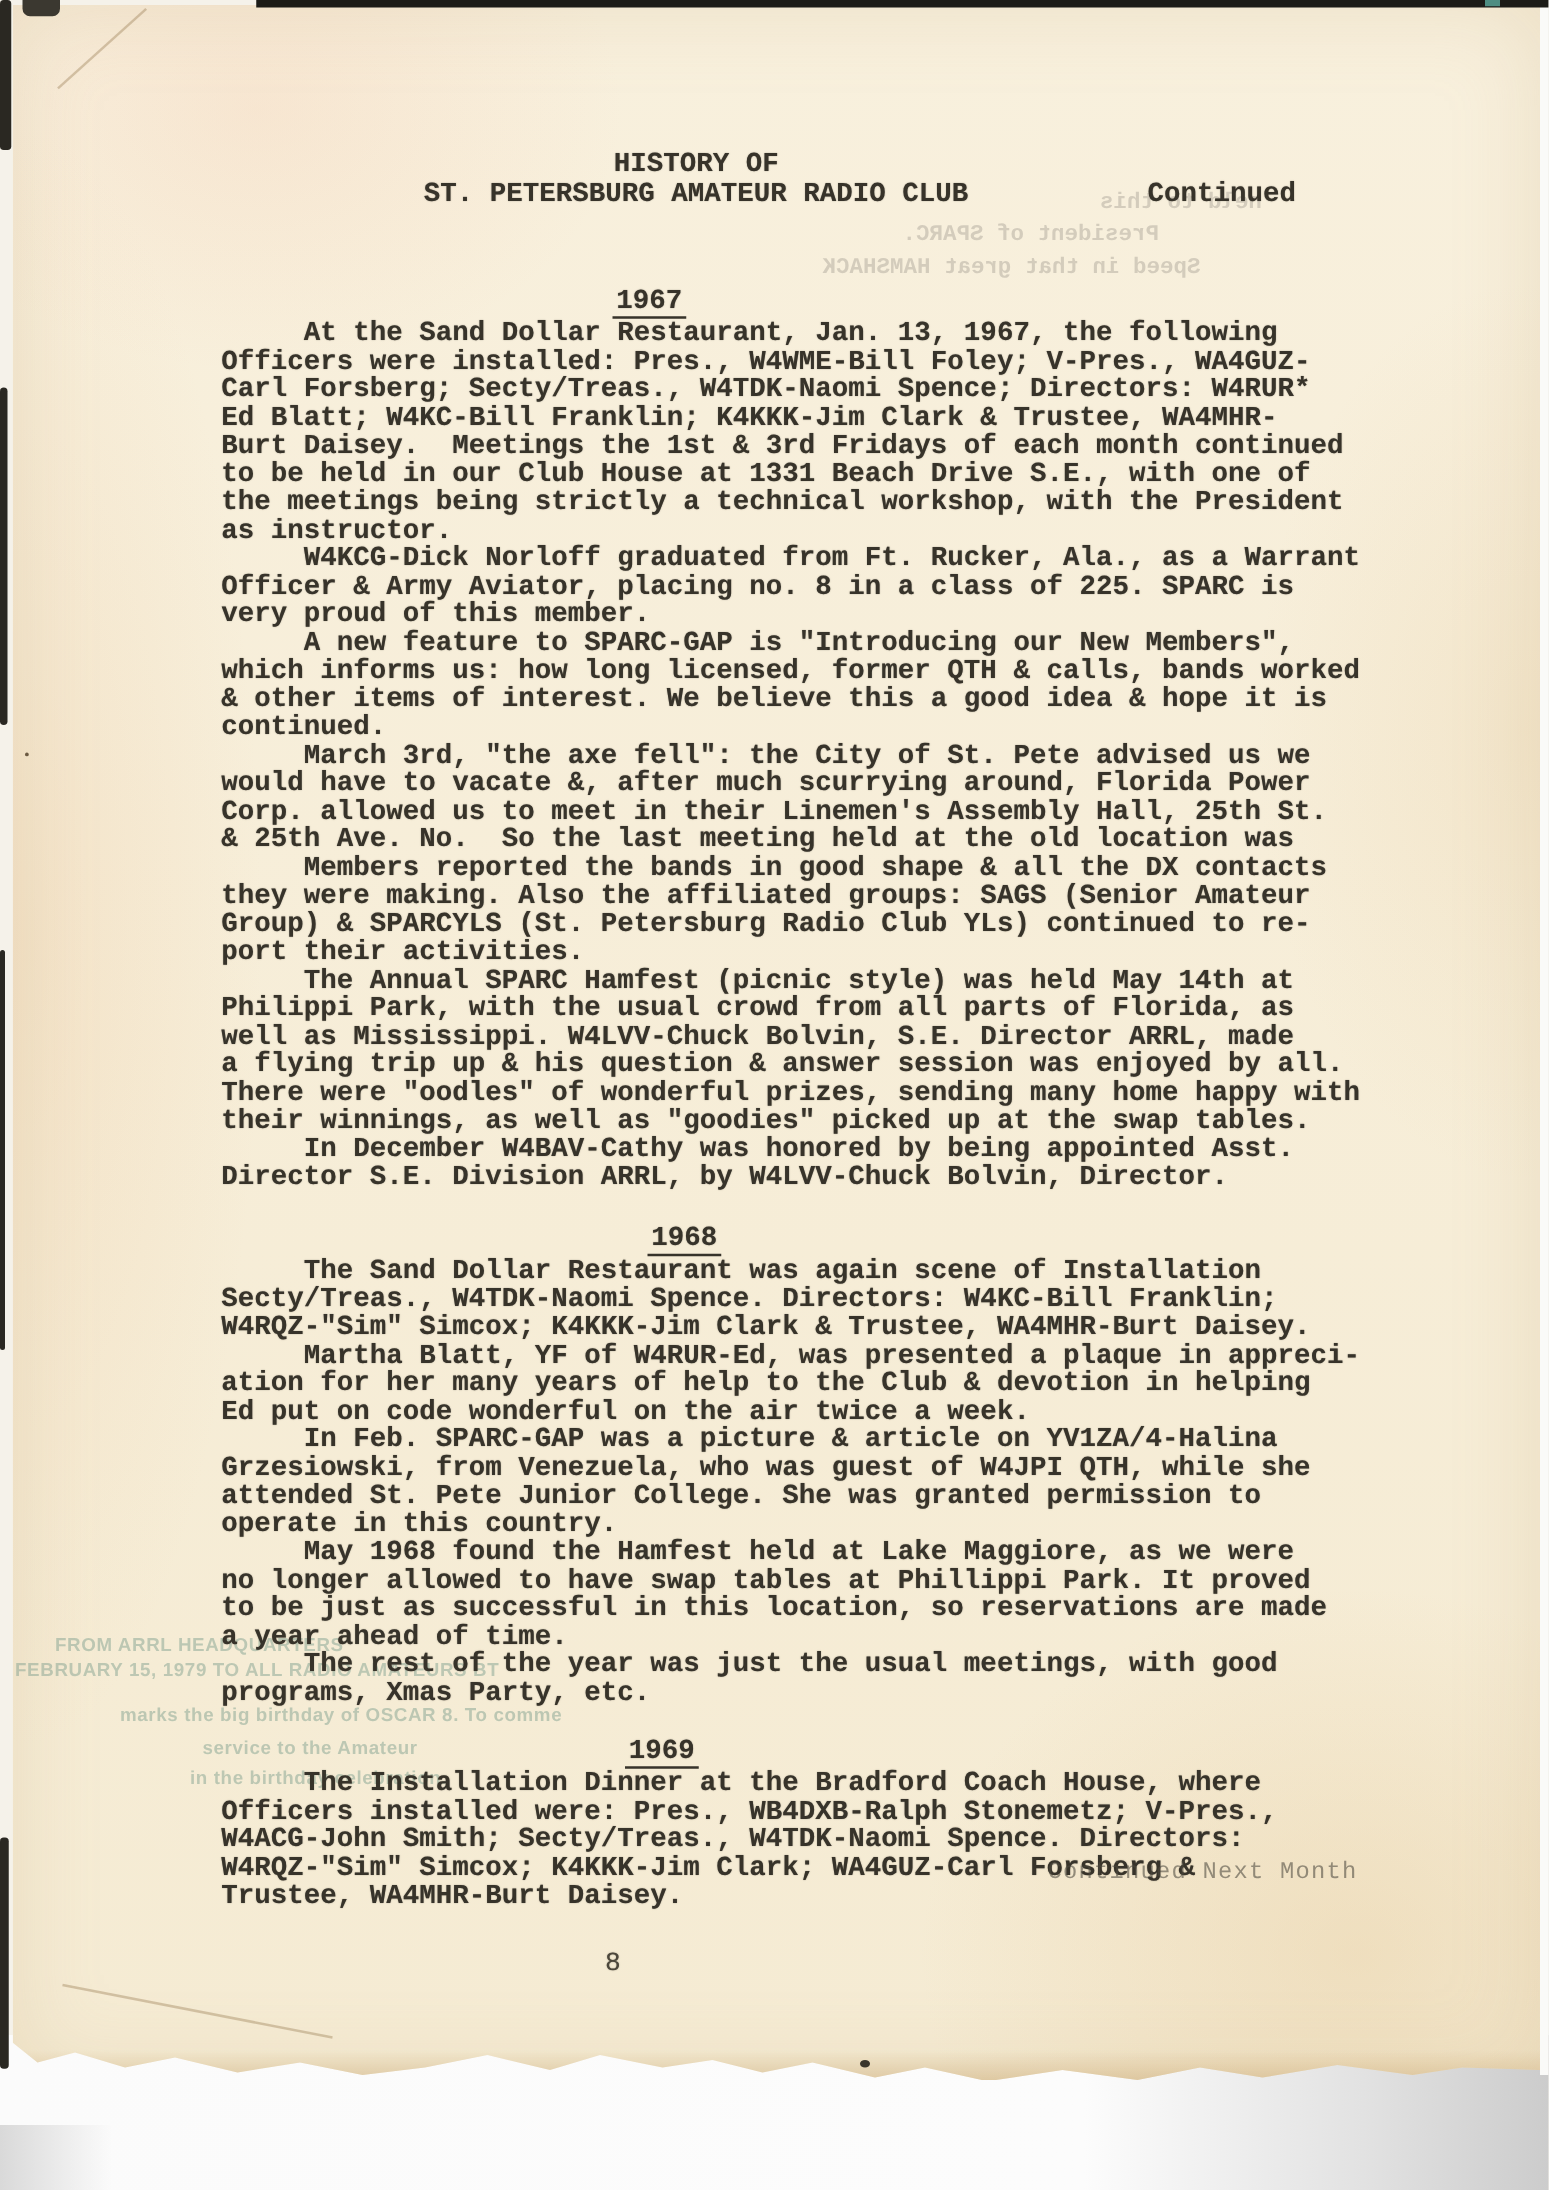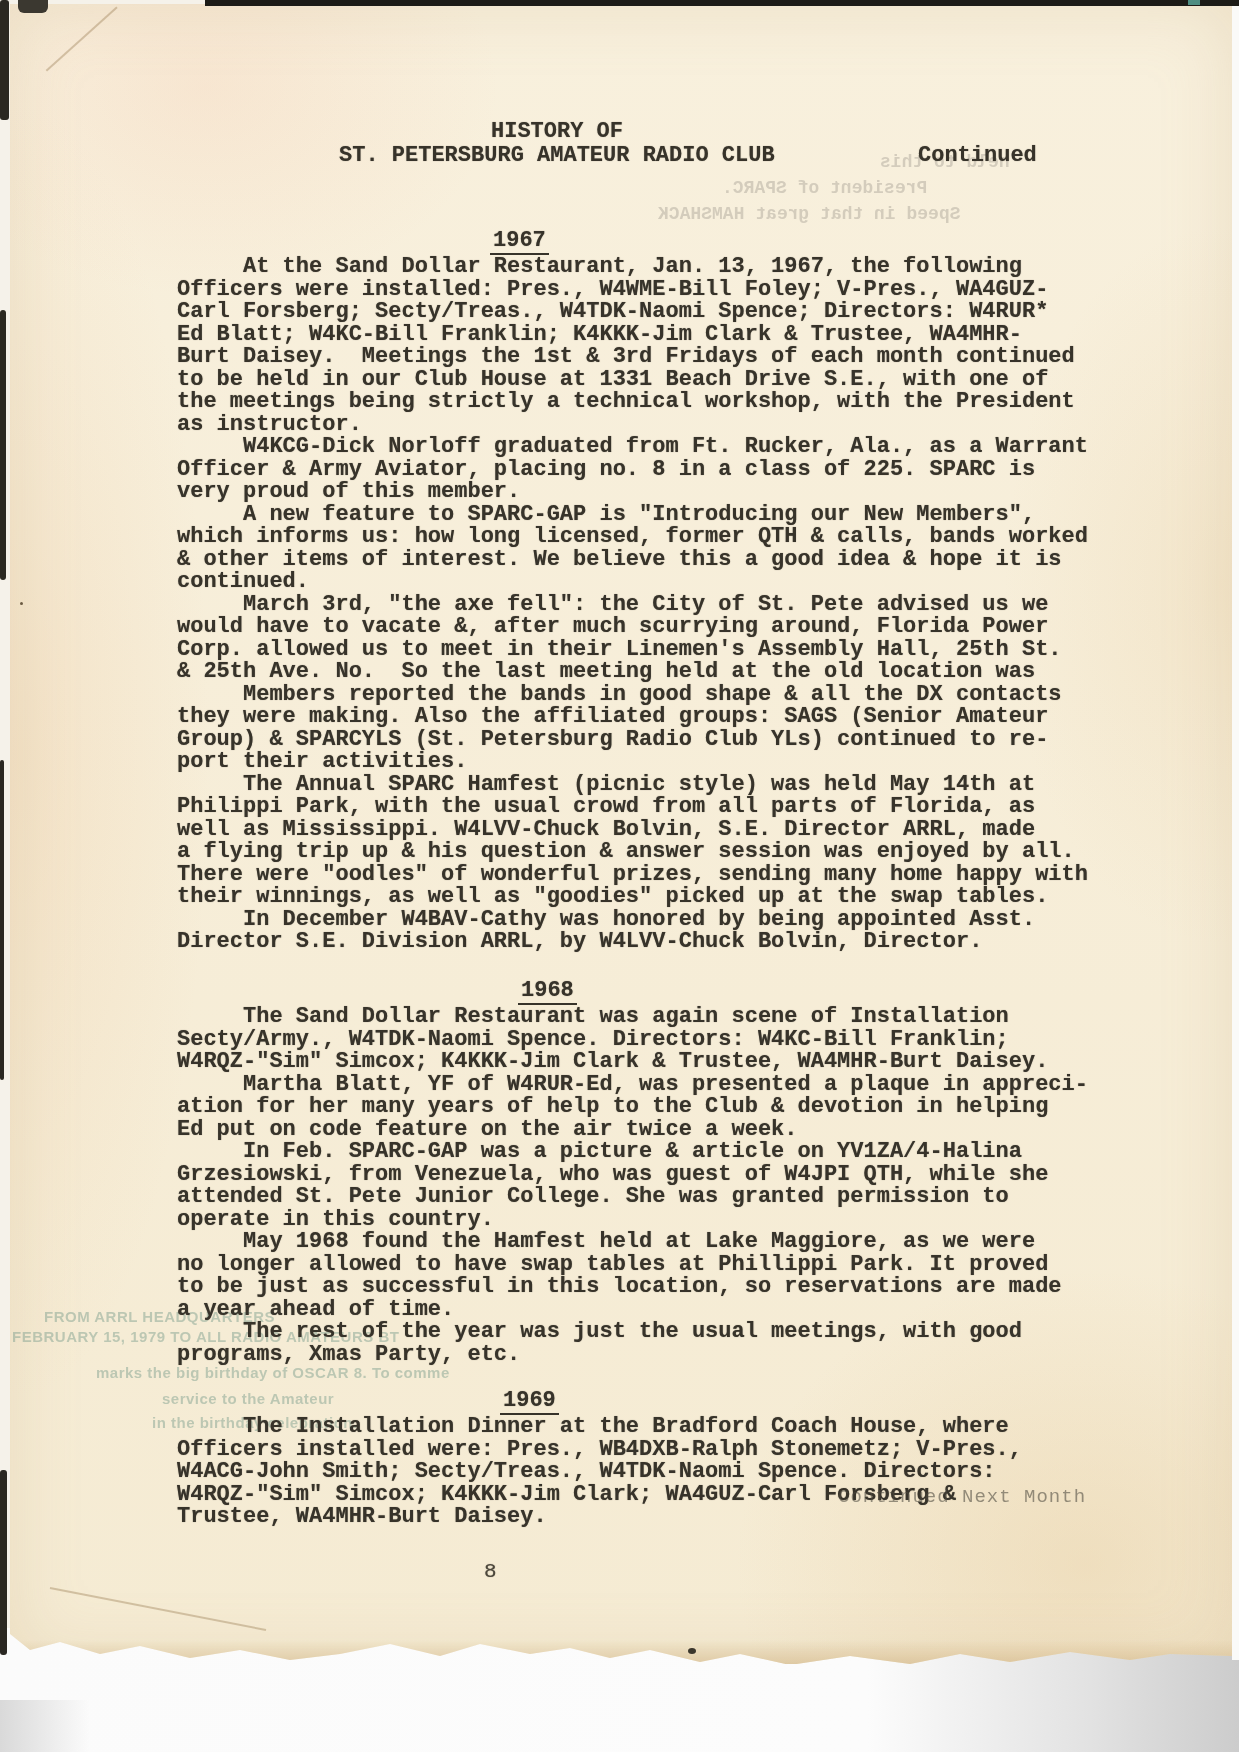--- a/index.html
+++ b/index.html
@@ -139,25 +139,25 @@
             <div class="tline">There were "oodles" of wonderful prizes, sending many home happy with</div>
             <div class="tline">their winnings, as well as "goodies" picked up at the swap tables.</div>
             <div class="tline">     In December W4BAV-Cathy was honored by being appointed Asst.</div>
             <div class="tline">Director S.E. Division ARRL, by W4LVV-Chuck Bolvin, Director.</div>
           </div>
         </div>
         <div class="section typed sec-1">
           <div class="year"><span class="year-text">1968</span></div>
           <div class="lines">
             <div class="tline">     The Sand Dollar Restaurant was again scene of Installation</div>
-            <div class="tline">Secty/Army., W4TDK-Naomi Spence. Directors: W4KC-Bill Franklin;</div>
+            <div class="tline">Secty/Treas., W4TDK-Naomi Spence. Directors: W4KC-Bill Franklin;</div>
             <div class="tline">W4RQZ-"Sim" Simcox; K4KKK-Jim Clark &amp; Trustee, WA4MHR-Burt Daisey.</div>
             <div class="tline">     Martha Blatt, YF of W4RUR-Ed, was presented a plaque in appreci-</div>
             <div class="tline">ation for her many years of help to the Club &amp; devotion in helping</div>
-            <div class="tline">Ed put on code feature on the air twice a week.</div>
+            <div class="tline">Ed put on code wonderful on the air twice a week.</div>
             <div class="tline">     In Feb. SPARC-GAP was a picture &amp; article on YV1ZA/4-Halina</div>
             <div class="tline">Grzesiowski, from Venezuela, who was guest of W4JPI QTH, while she</div>
             <div class="tline">attended St. Pete Junior College. She was granted permission to</div>
             <div class="tline">operate in this country.</div>
             <div class="tline">     May 1968 found the Hamfest held at Lake Maggiore, as we were</div>
             <div class="tline">no longer allowed to have swap tables at Phillippi Park. It proved</div>
             <div class="tline">to be just as successful in this location, so reservations are made</div>
             <div class="tline">a year ahead of time.</div>
             <div class="tline">     The rest of the year was just the usual meetings, with good</div>
             <div class="tline">programs, Xmas Party, etc.</div>

